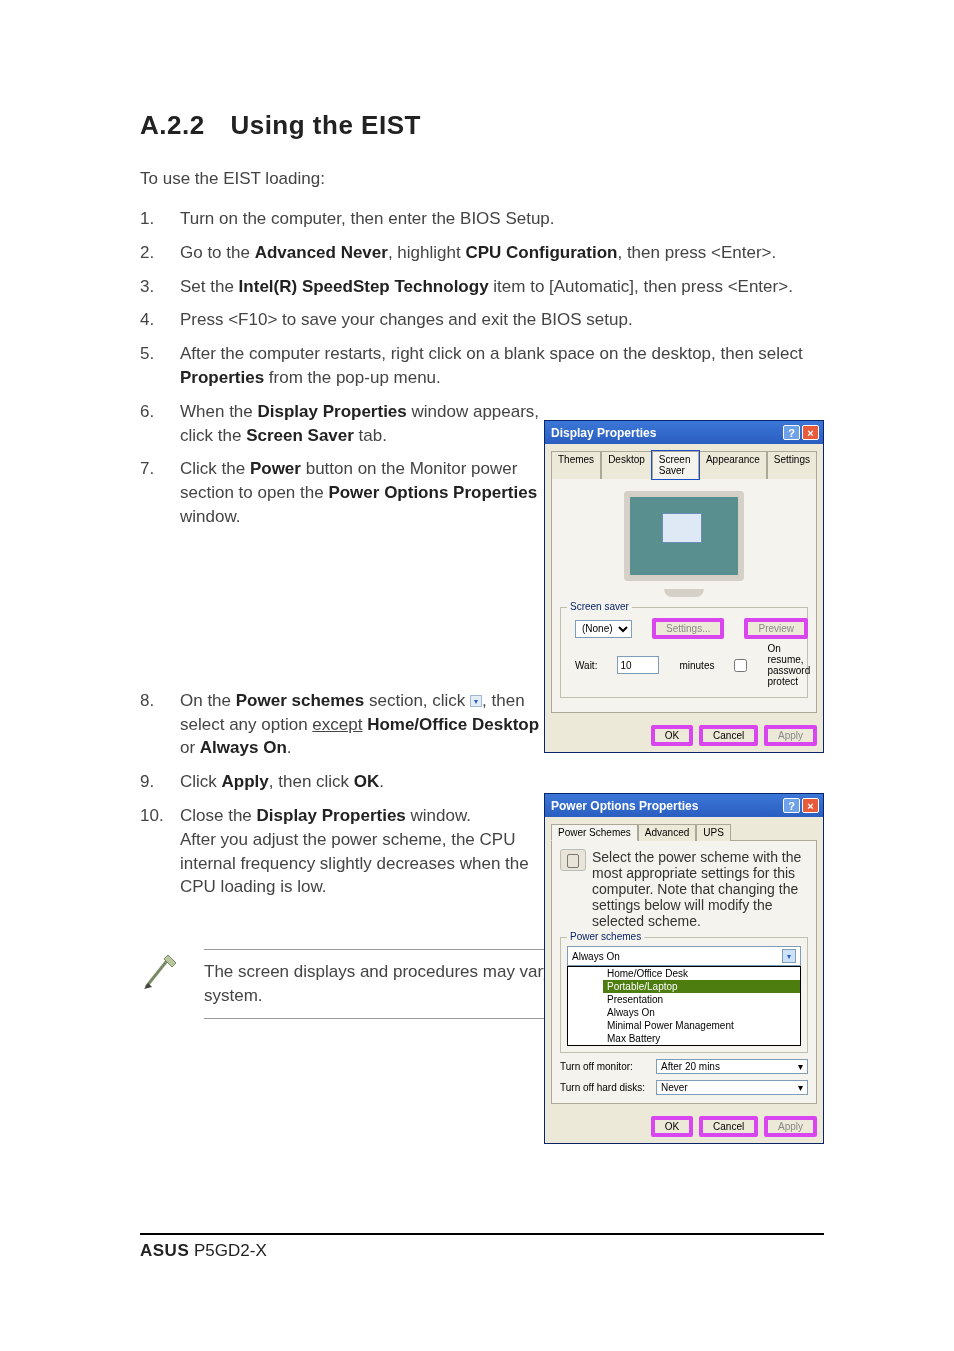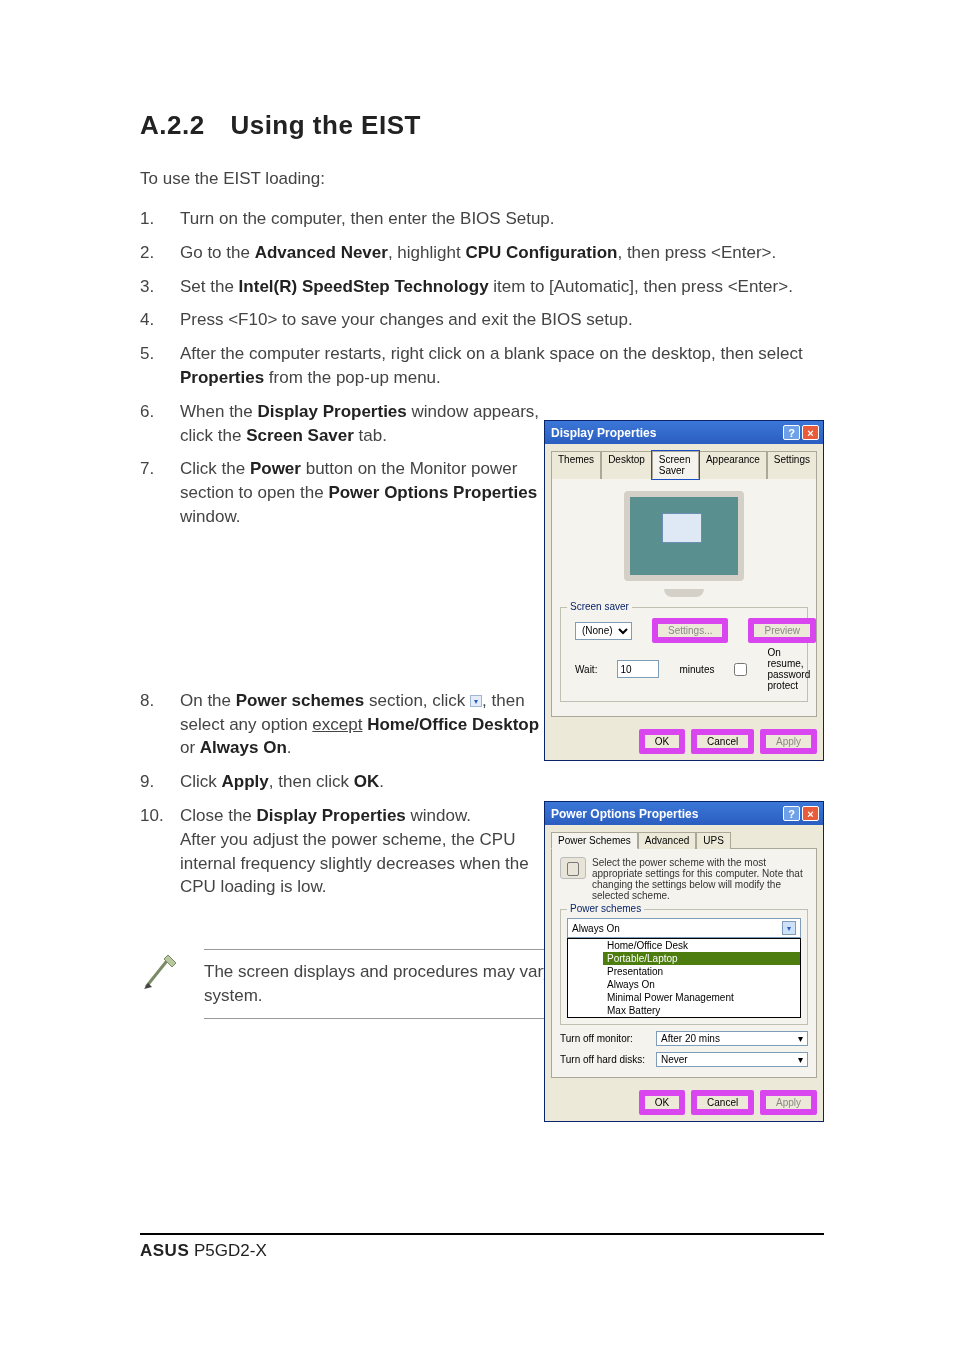--- a/index.html
+++ b/index.html
@@ -151,21 +151,21 @@
     font-size: 10px;
     height: 18px;
     border: 1px solid #7f9db9;
     background: #fff;
     padding: 0 2px;
   }
   select.ssel { flex: 1; }
   .winbutton {
     font-size: 10px;
     padding: 1px 10px;
-    border: 6px solid #d946ef;
+    border: 4px solid #d946ef;
     background: #ece9d8;
     border-radius: 2px;
   }
   .disabled { color: #888; }
 
   .power-circle {
     display: inline-block;
     border: 2px solid #d93a2a;
     border-radius: 50% / 60%;
     padding: 1px 6px;
@@ -189,21 +189,21 @@
     margin-right: 6px;
     vertical-align: top;
     position: relative;
   }
   .plug-icon::after{
     content:"";position:absolute;left:6px;top:4px;width:10px;height:12px;border:1px solid #777;border-radius:2px;
   }
 
   
   .powopts .tabpanel { min-height: 230px; }
-  .scheme-desc { font-size: 10px; color: #333; margin-bottom: 8px; display: flex; }
+  .scheme-desc { font-size: 14px; color: #333; margin-bottom: 8px; display: flex; }
   .scheme-desc .txt { flex: 1; }
 
   .dropdown-open {
     position: relative;
     margin-top: 2px;
   }
   .dropdown-open .dd-current {
     border: 1px solid #7f9db9;
     background: #fff;
     font-size: 10px;

